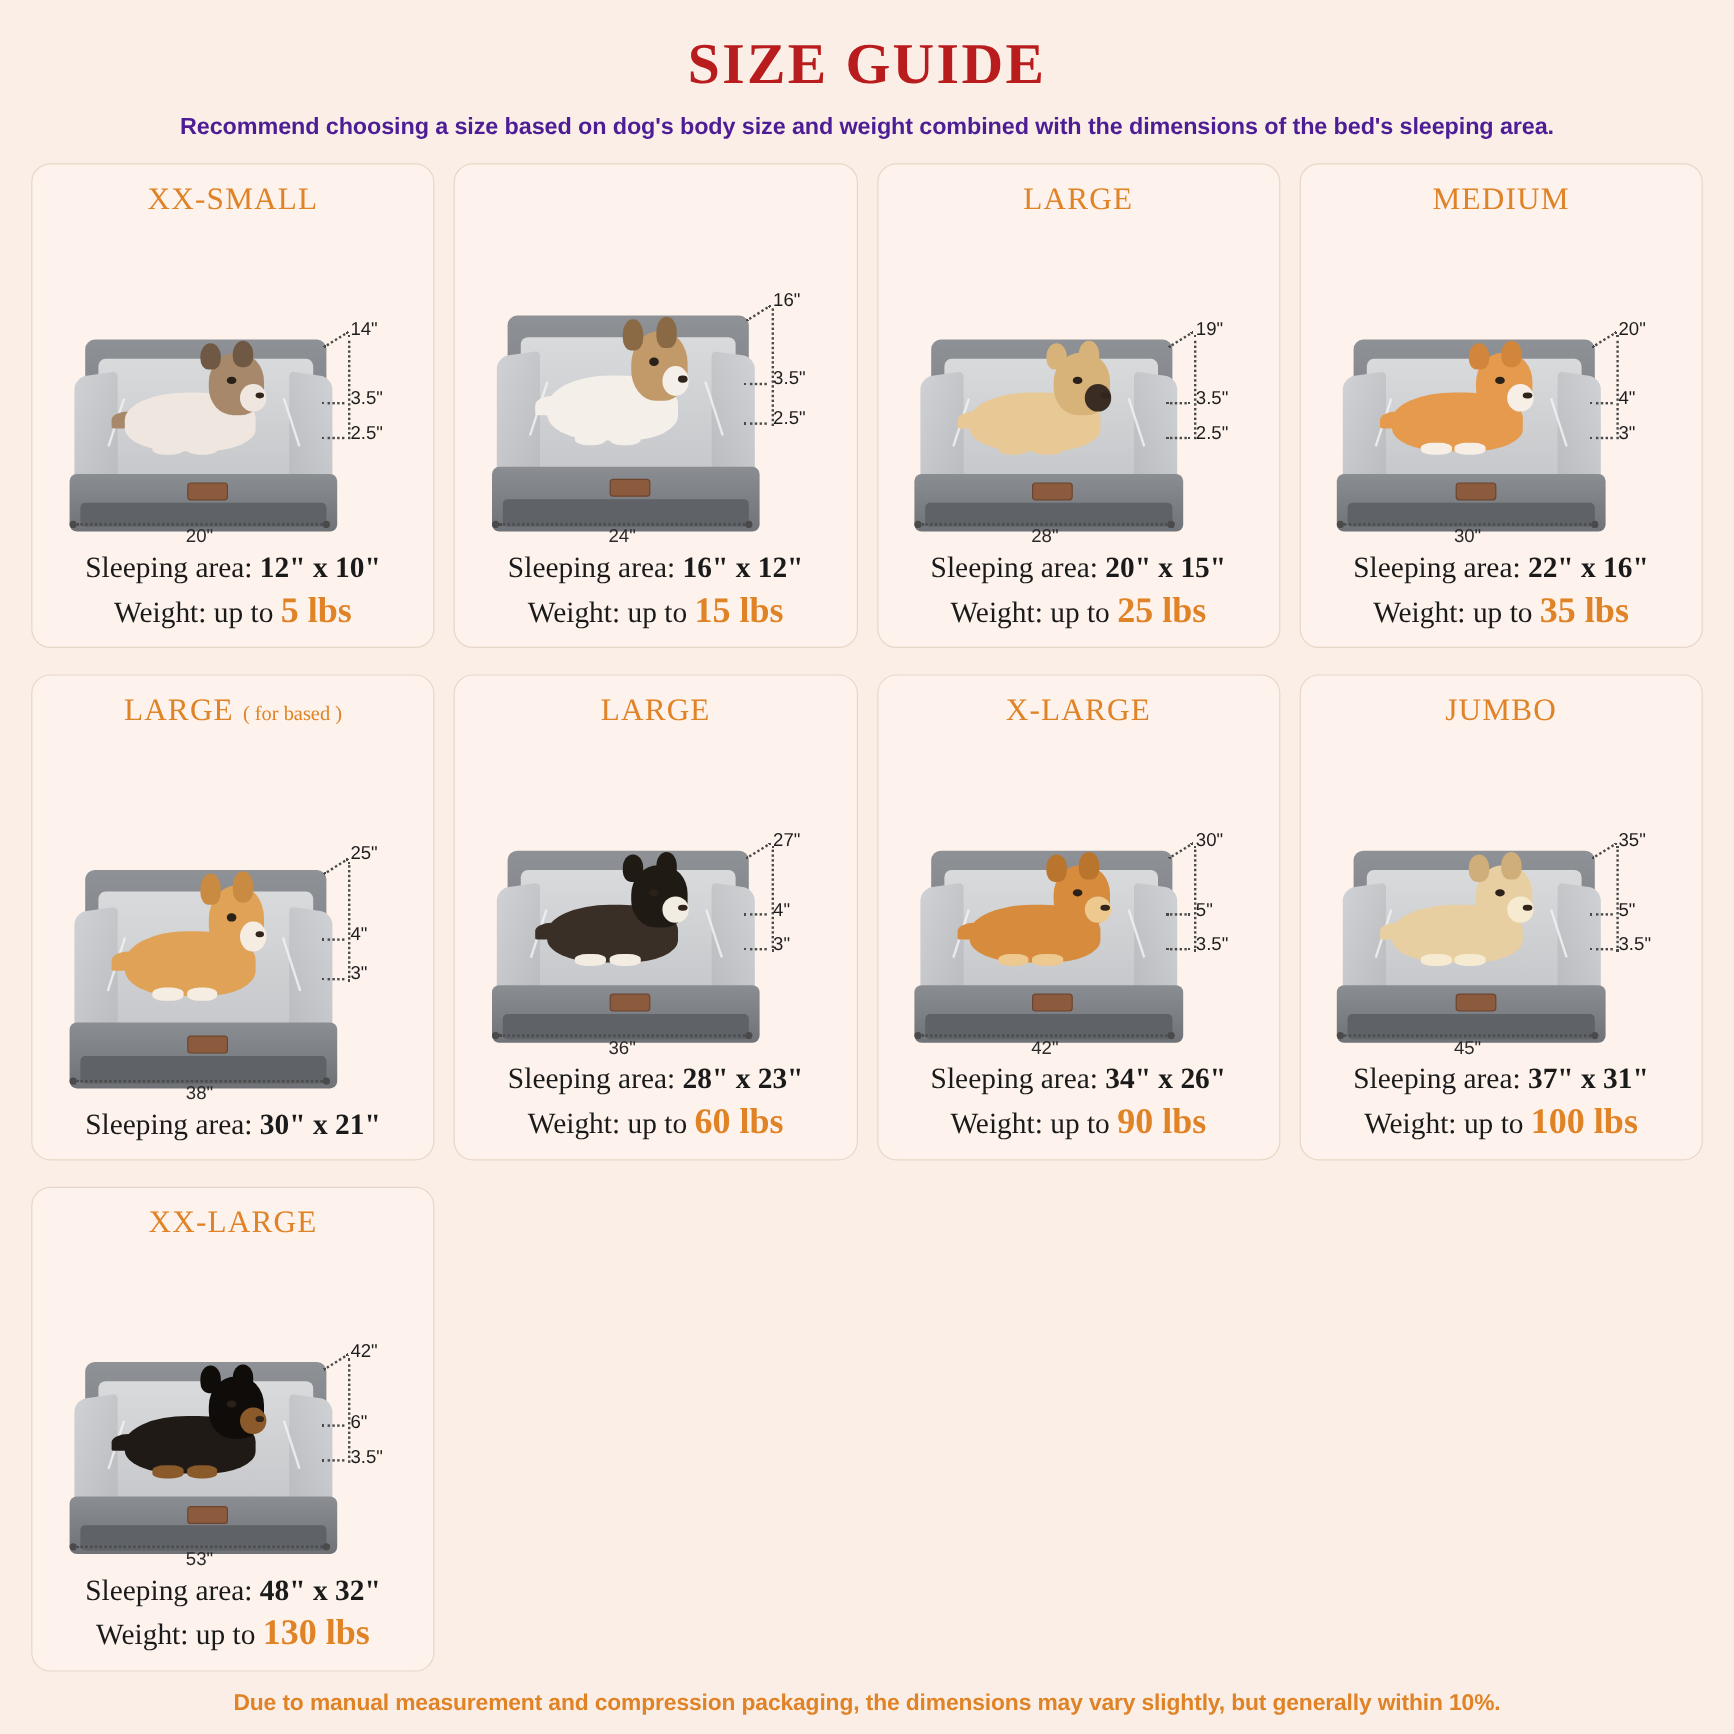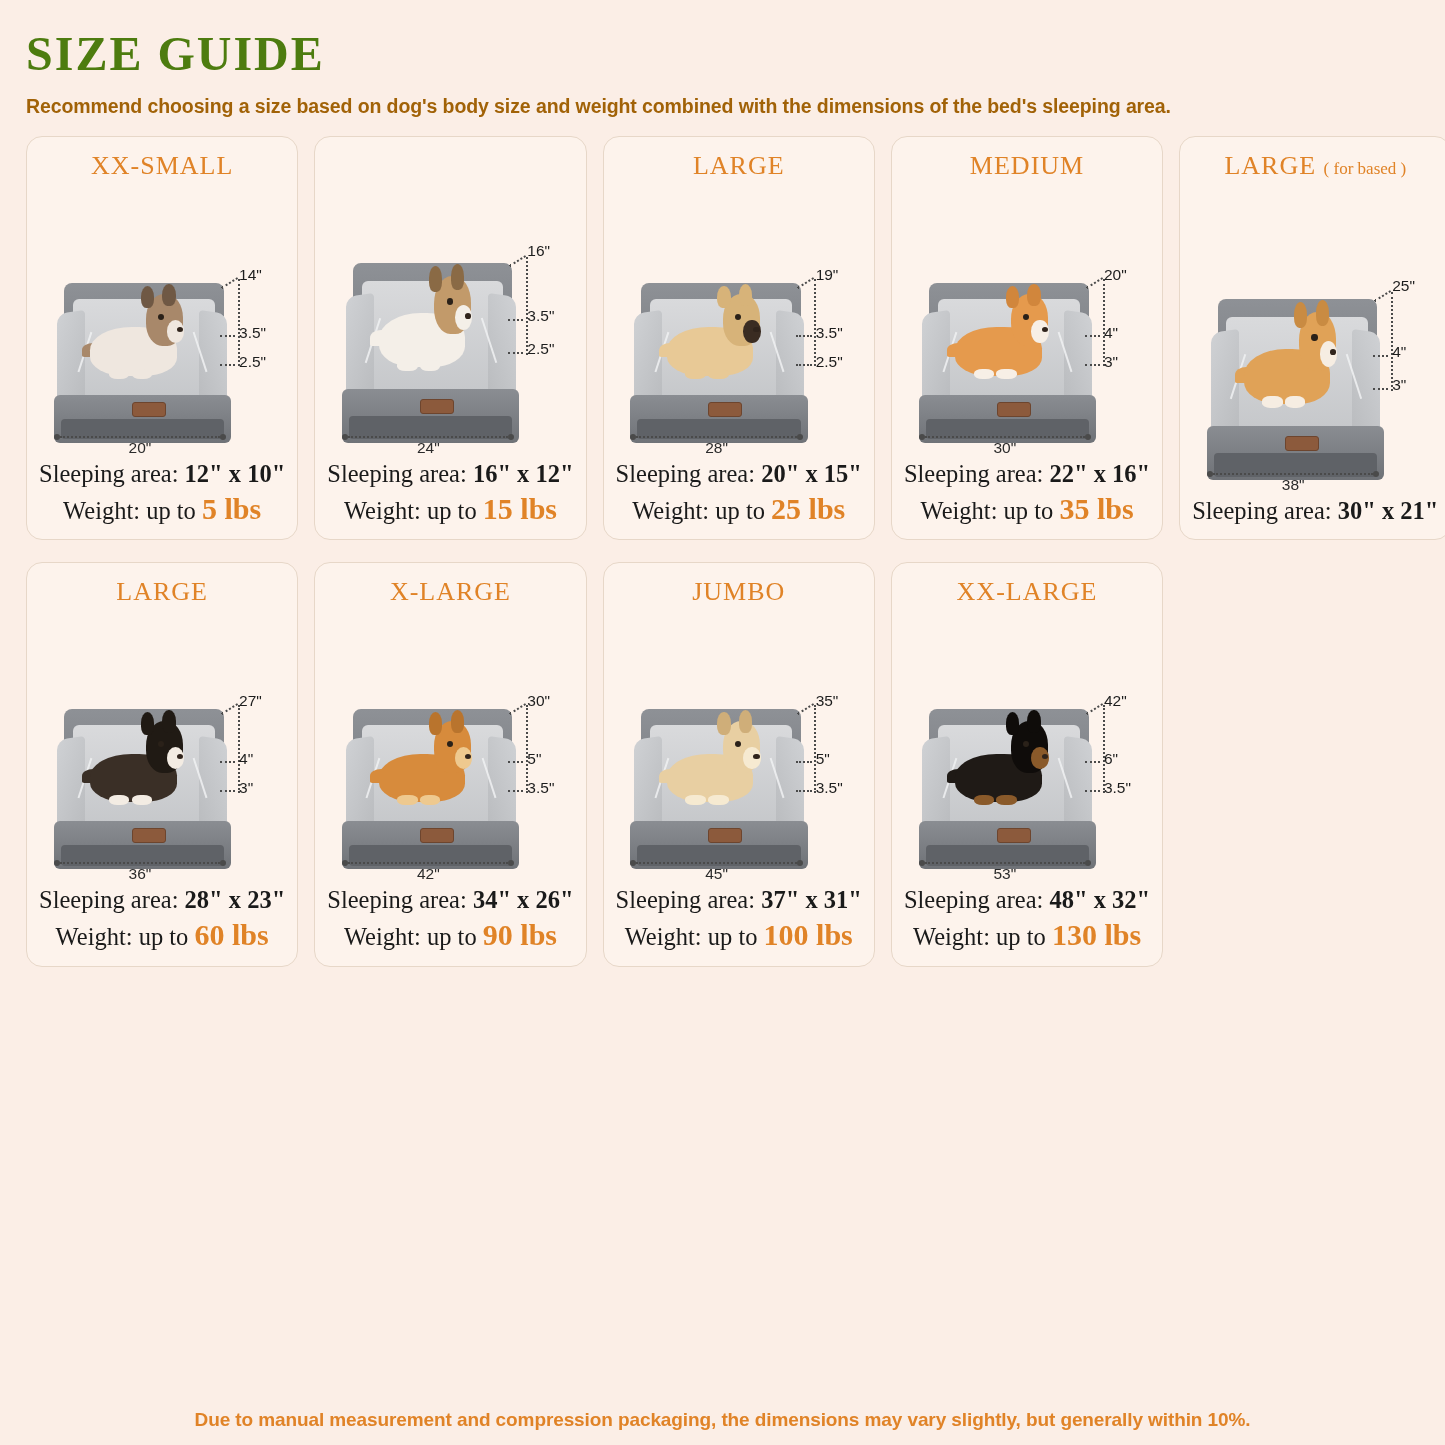--- a/index.html
+++ b/index.html
@@ -13,38 +13,40 @@
     overflow: hidden;
   }
   .page {
     width: 1445px;
     height: 1445px;
     padding: 18px 26px 10px 26px;
     display: flex;
     flex-direction: column;
   }
   .title {
+    text-align: center;
     font-family: "Liberation Serif", serif;
     font-size: 48px;
     font-weight: bold;
     letter-spacing: 2px;
-    color: #4d7c0f;
+    color: #b91c1c;
     margin: 8px 0 14px 0;
   }
   .subtitle {
+    text-align: center;
     font-size: 19.5px;
     font-weight: bold;
-    color: #a16207;
+    color: #4c1d95;
     margin-bottom: 18px;
     letter-spacing: -0.1px;
   }
   .grid {
     flex: 1;
     display: grid;
-    grid-template-columns: repeat(5, 1fr);
+    grid-template-columns: repeat(4, 1fr);
     grid-template-rows: repeat(3, 1fr);
     gap: 22px 16px;
   }
   .card {
     background: #fdf3ec;
     border: 1.5px solid #e7d7c8;
     border-radius: 16px;
     padding: 10px 12px 6px 12px;
     display: flex;
     flex-direction: column;

